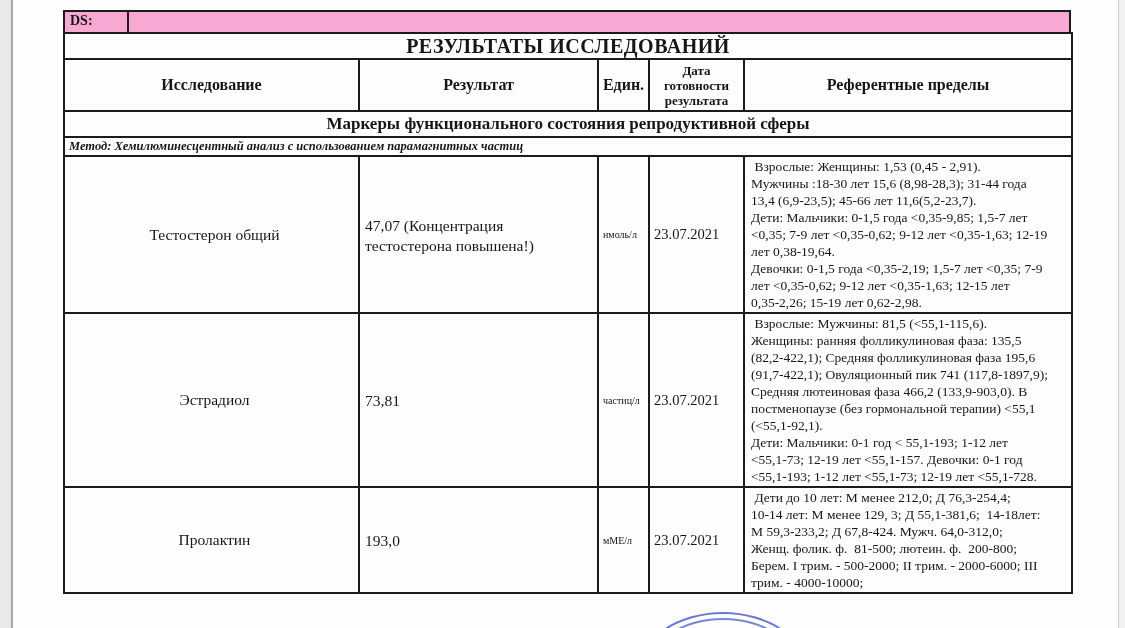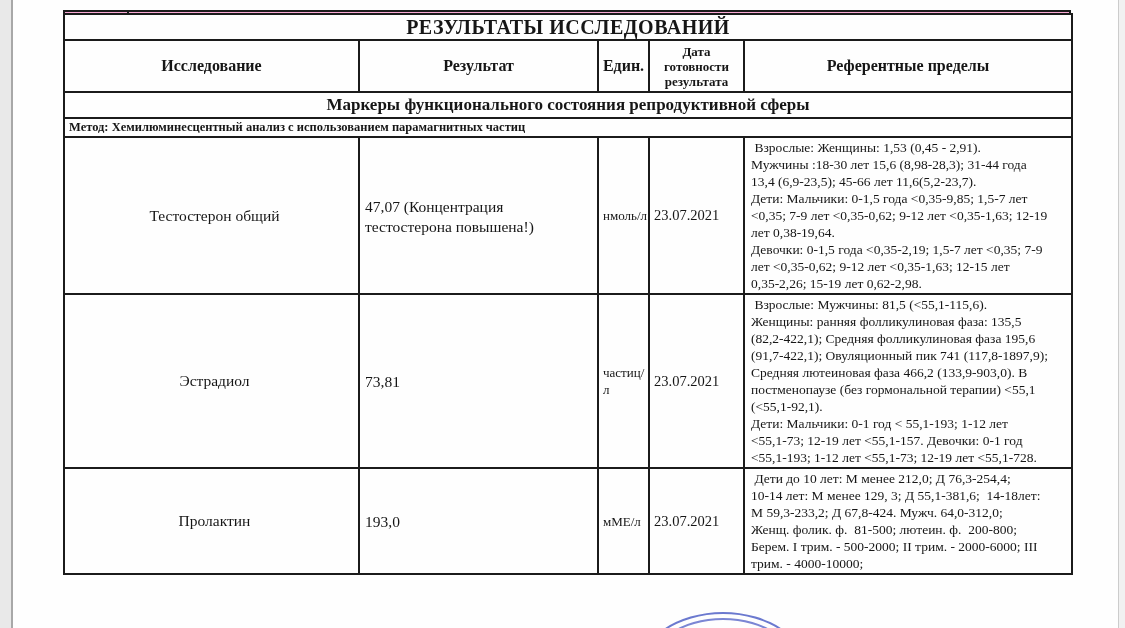--- a/index.html
+++ b/index.html
@@ -33,21 +33,21 @@
   }
   .ds-cell {
     width: 64px; height: 100%;
     border-right: 2px solid #1b1b1b;
     font-weight: bold; font-size: 14px;
     padding: 1px 0 0 5px;
   }
   .ds-empty { flex: 1; }
   
   table.report {
-    position: absolute; left: 63px; top: 13px;
+    position: absolute; left: 63px; top: 32px;
     width: 1008px;
     border-collapse: collapse;
     table-layout: fixed;
     background: #fefefe;
   }
   table.report td {
     border: 2px solid #1b1b1b;
     vertical-align: middle;
     overflow: hidden;
   }
@@ -59,31 +59,31 @@
     height: 52px; text-align: center;
     font-weight: bold; font-size: 16px;
   }
   td.hdr-small { font-size: 13px; line-height: 15px; }
   td.section-cell {
     height: 26px; text-align: center;
     font-weight: bold; font-size: 17px; margin-top: 8px;
   }
   td.method-cell {
     height: 19px;
-    font-weight: bold; font-size: 12.5px;
+    font-weight: bold; font-style: italic; font-size: 12.5px;
     padding-left: 4px; vertical-align: middle;
   }
   td.study-cell {
     font-size: 15.5px; padding-left: 6px; vertical-align: middle; text-align: center;
   }
   td.result-cell {
     font-size: 15.5px; padding: 2px 8px 0 5px; vertical-align: middle; line-height: 20px;
   }
   td.units-cell {
-    font-size: 13px; padding-left: 4px; vertical-align: middle;
+    font-size: 10px; padding-left: 4px; vertical-align: middle;
     word-break: break-all; line-height: 17px;
   }
   td.date-cell {
     font-size: 14.5px; padding-left: 4px; vertical-align: middle;
   }
   td.ref-cell {
     font-size: 13.5px; line-height: 17px;
     padding: 1px 3px 1px 6px;
     vertical-align: top;
     white-space: pre-wrap;

